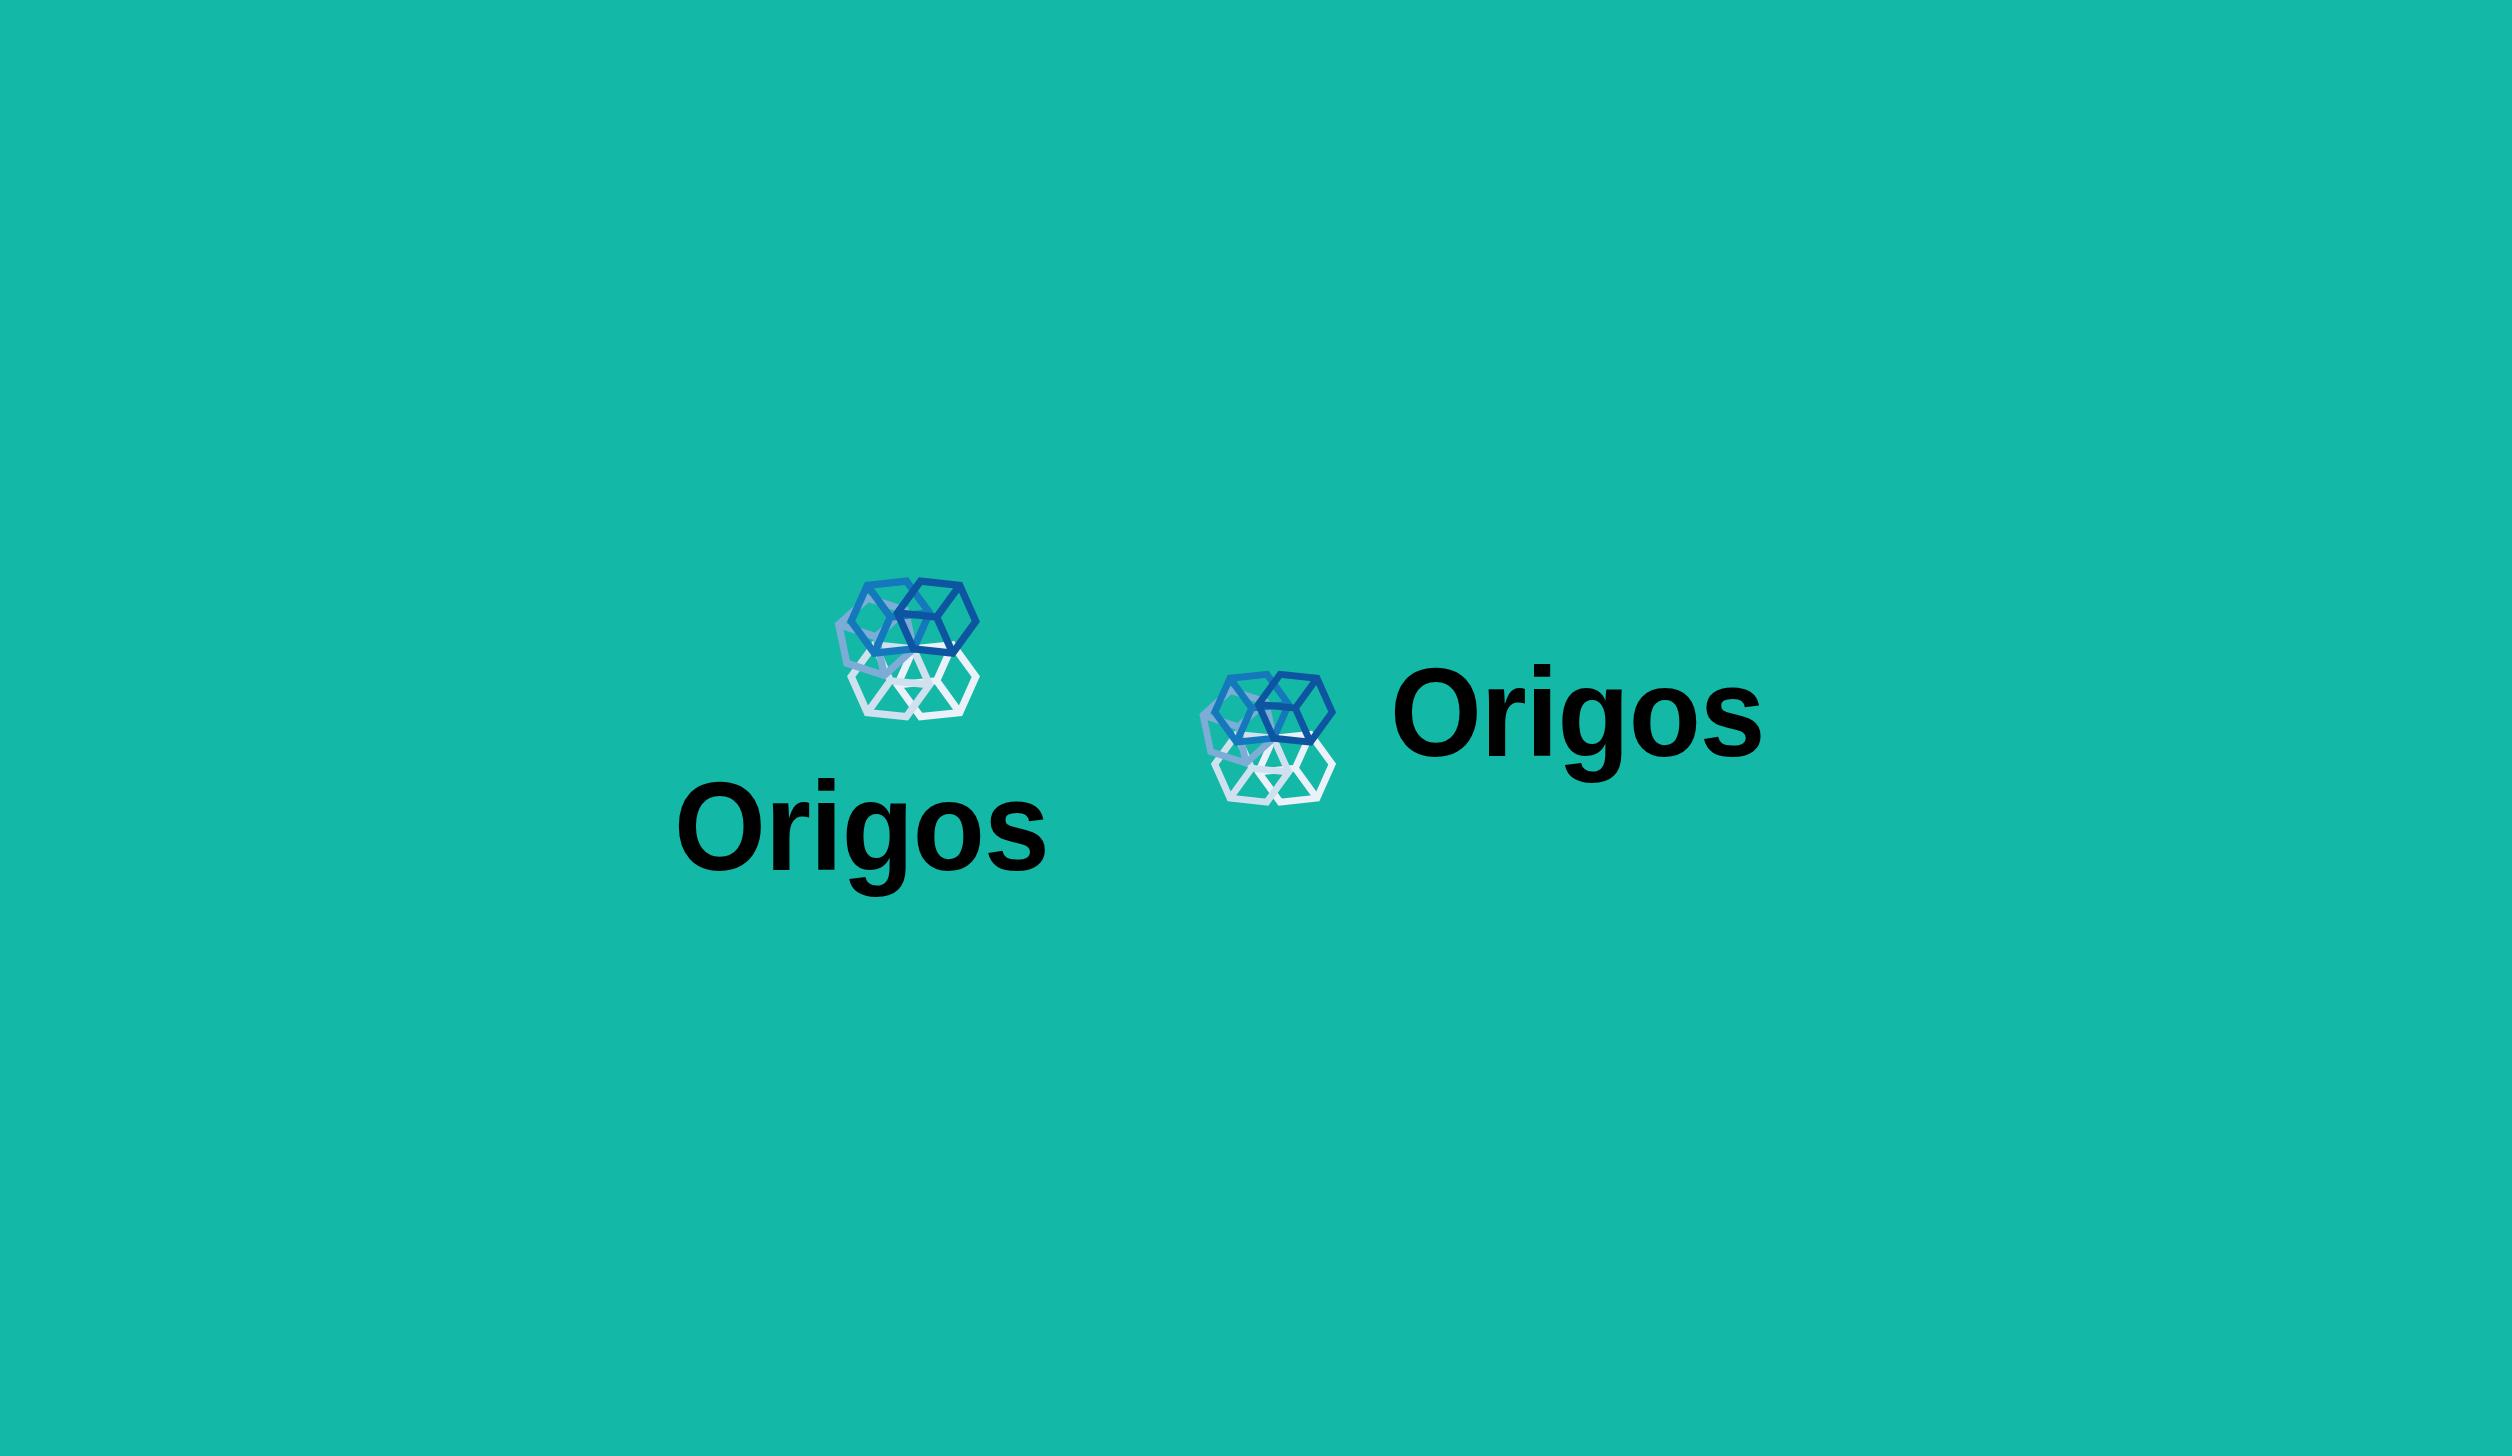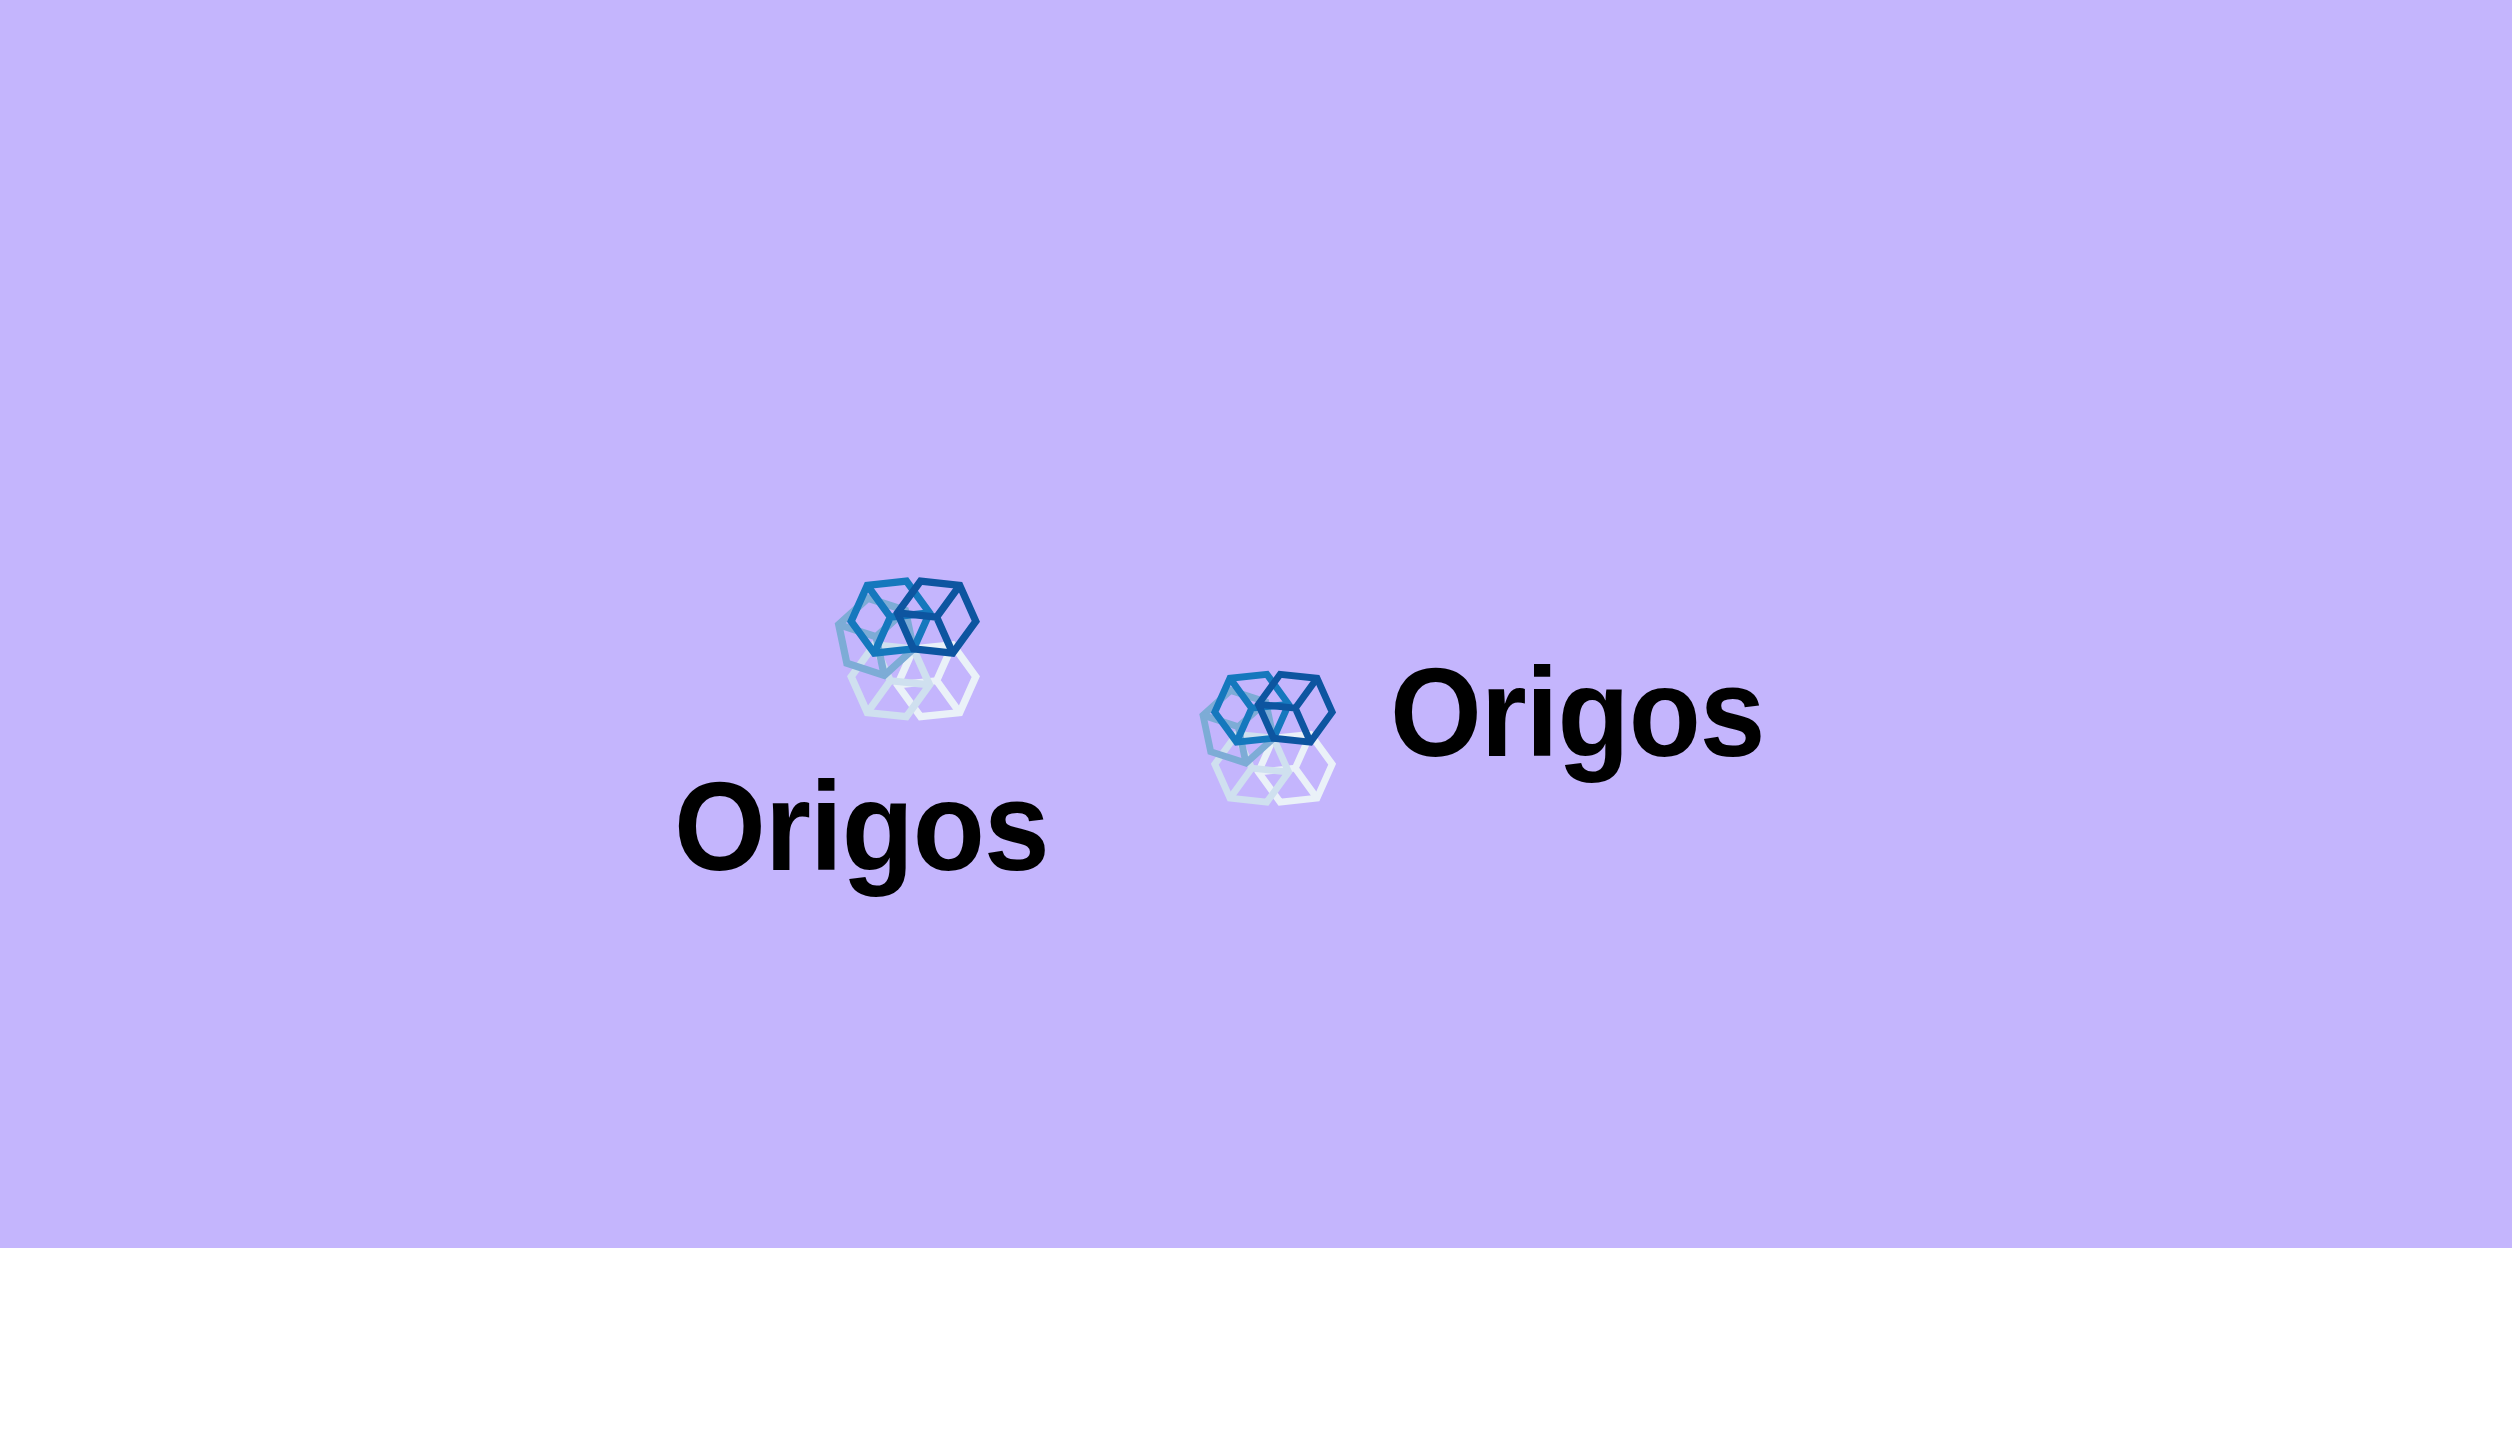--- a/index.html
+++ b/index.html
@@ -8,22 +8,22 @@
     padding: 0;
     background: #ffffff;
   }
   body {
     font-family: "Liberation Sans", sans-serif;
   }
 
   #canvas {
     position: relative;
     width: 2512px;
-    height: 1248px;
-    background: #c4b5fd;
+    height: 1456px;
+    background: #14b8a6;
     overflow: hidden;
   }
 
   
   .lockup {
     position: absolute;
     display: flex;
   }
 
   .lockup-stacked {

